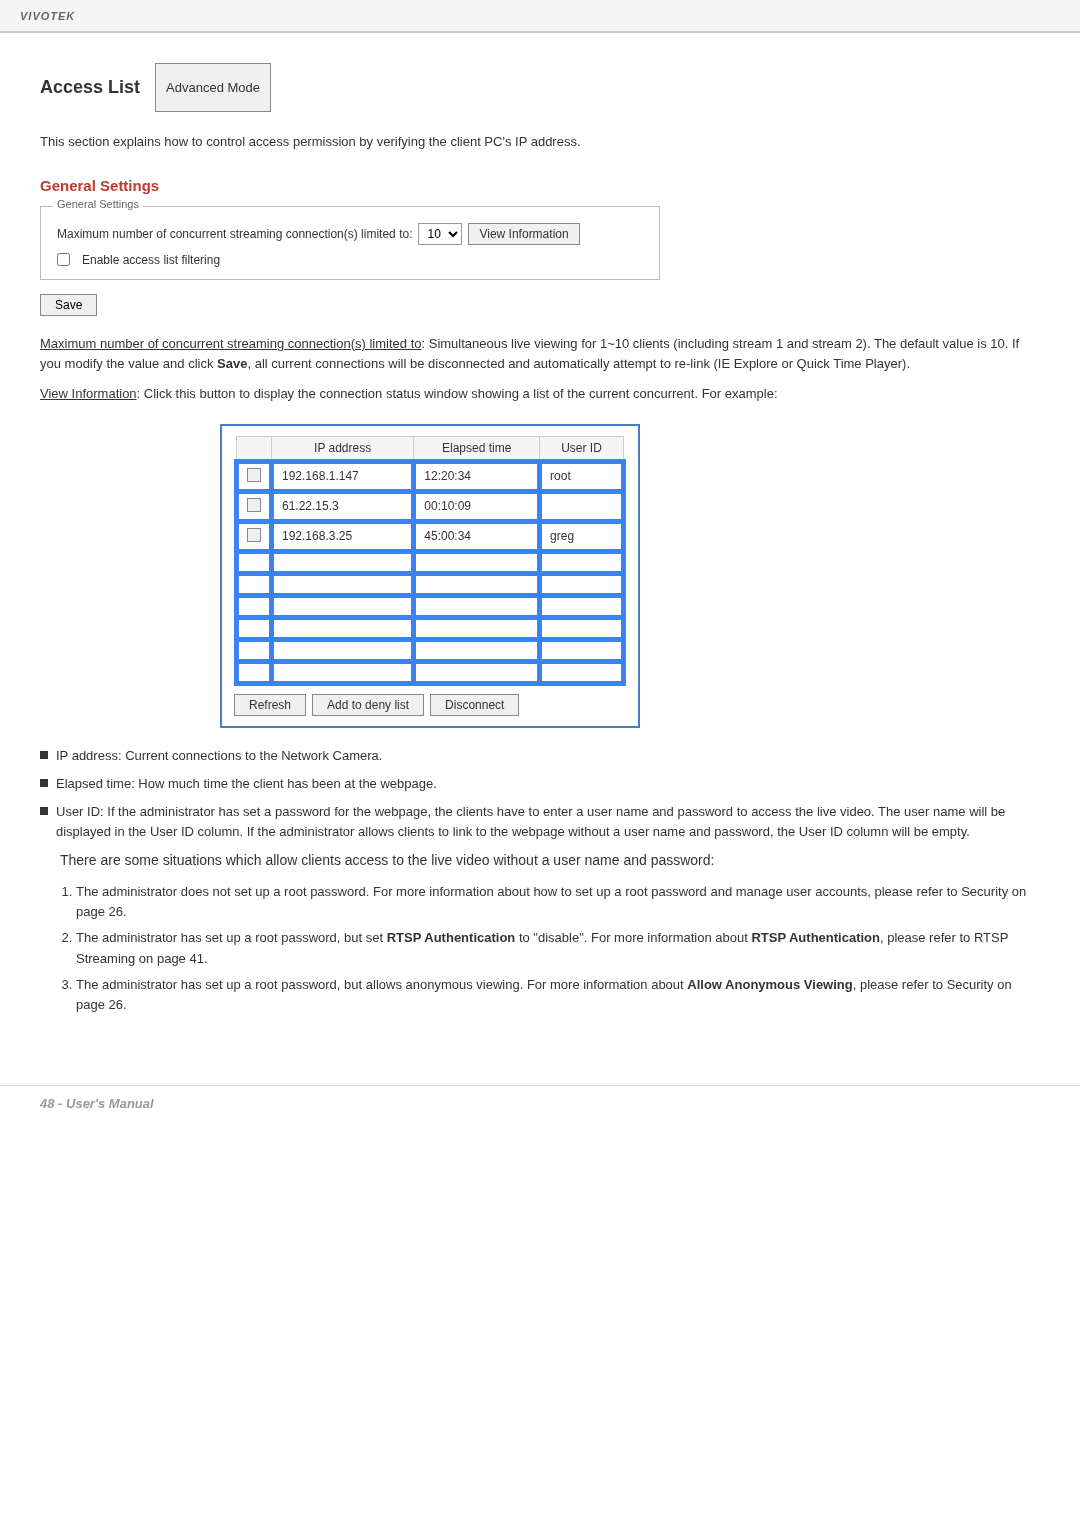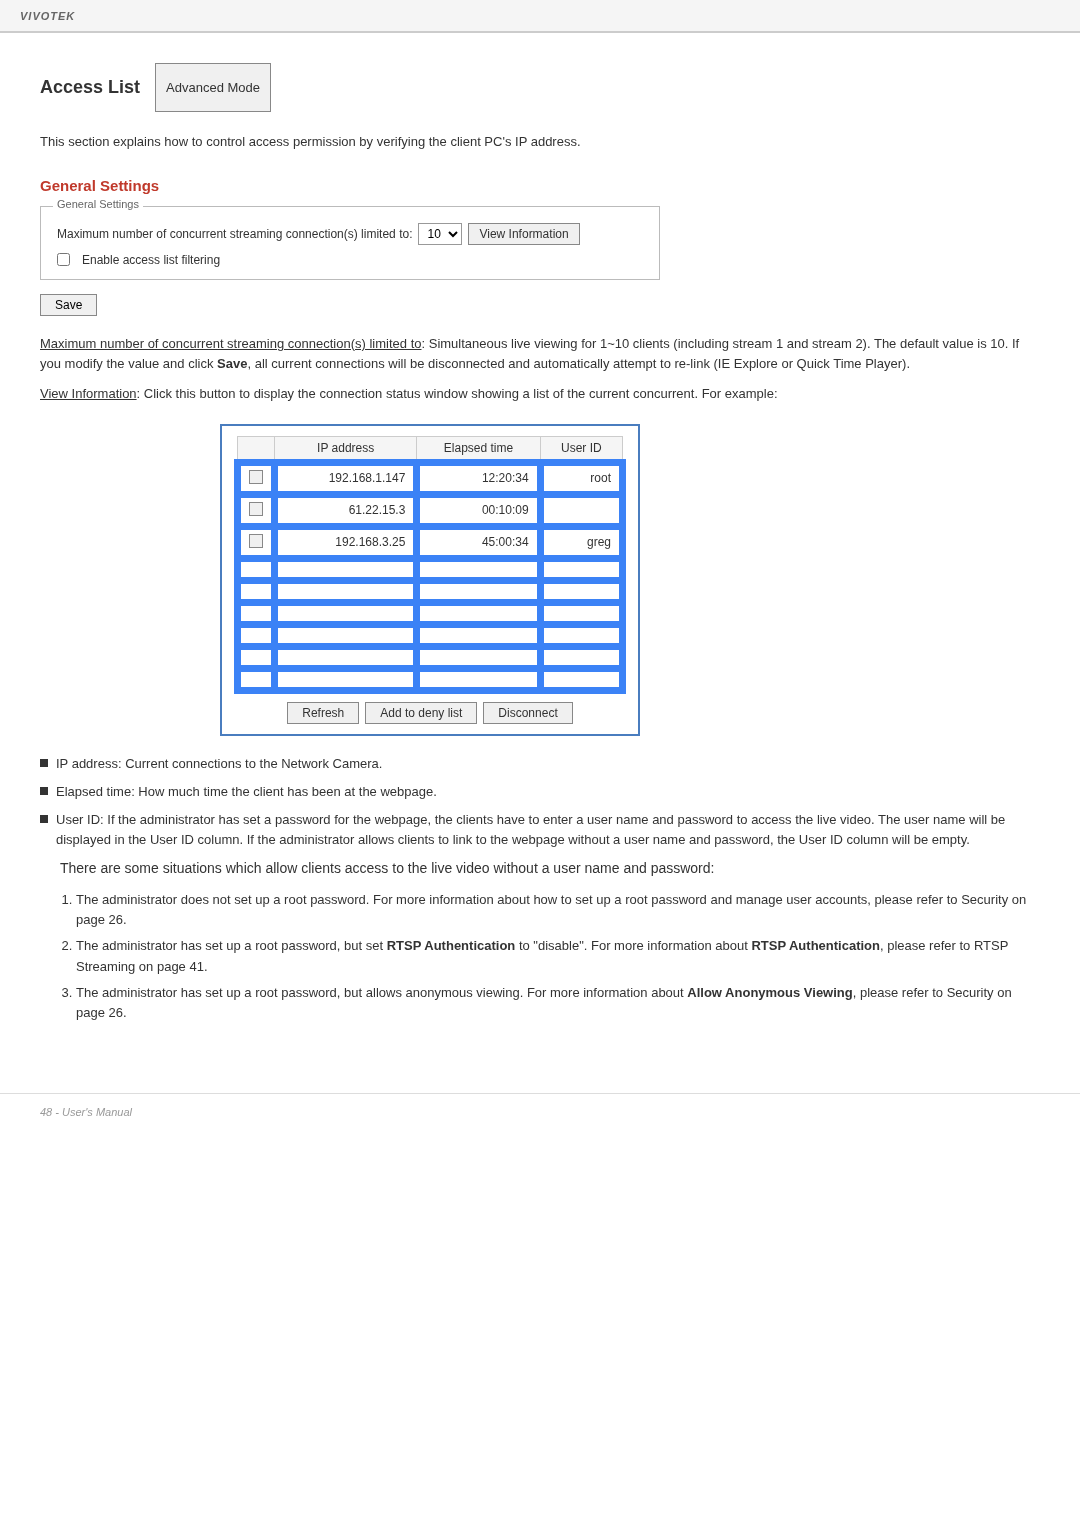--- a/index.html
+++ b/index.html
@@ -173,41 +173,41 @@
     }
     .conn-table th {
       border: 1px solid #ccc;
       padding: 4px 8px;
       text-align: center;
       background: #f5f5f5;
       color: #333;
       font-weight: normal;
     }
     .conn-table td {
-      border: 7px solid #3b82f6;
+      border: 5px solid #3b82f6;
       padding: 4px 8px;
-      text-align: right;
+      text-align: left;
       color: #333;
       height: 22px;
     }
     .conn-table td.checkbox-cell {
       width: 24px;
     }
     .conn-checkbox {
       width: 14px;
       height: 14px;
       border: 1px solid #888;
       background: #f0f0f0;
       display: inline-block;
     }
     .conn-table-buttons {
       display: flex;
       gap: 6px;
       margin-top: 8px;
-      justify-content: center;
+      justify-content: flex-start;
     }
     .conn-btn {
       border: 1px solid #888;
       padding: 3px 14px;
       font-size: 12px;
       background: #f0f0f0;
       cursor: pointer;
       color: #333;
     }
 
@@ -246,23 +246,24 @@
       margin-bottom: 6px;
     }
 
     
     .footer {
       padding: 10px 40px;
       border-top: 1px solid #ddd;
       margin-top: 30px;
     }
     .footer-text {
-      font-size: 11px;
+      font-size: 13px;
       color: #999;
       font-style: italic;
+      font-weight: bold;
     }
   </style>
 </head>
 <body>
 
 <div class="header">
   <span class="header-logo">VIVOTEK</span>
 </div>
 
 <div class="content">

